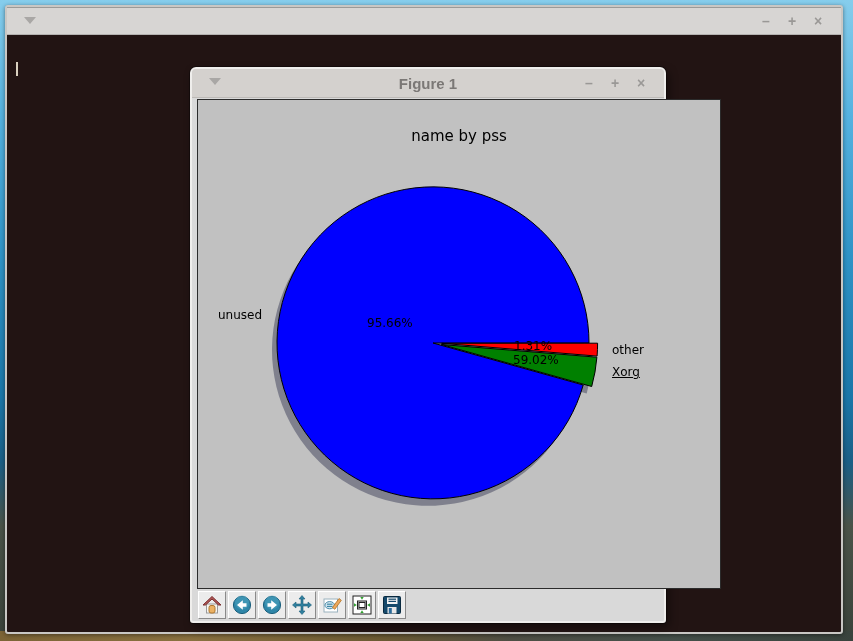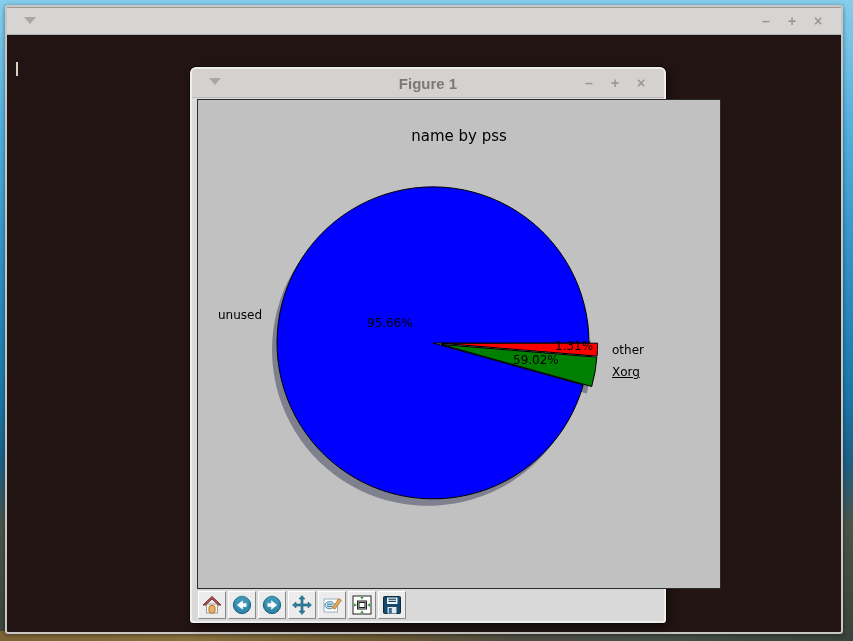--- a/index.html
+++ b/index.html
@@ -79,21 +79,21 @@
     position:absolute;font-family:"DejaVu Sans","Liberation Sans",sans-serif;
     font-size:12px;color:#000;white-space:nowrap;
   }
   .chart-title{
     left:0;width:100%;text-align:center;top:27px;font-size:15px;
   }
   .lbl-unused{left:20px;top:208px;text-align:center;}
   .lbl-other{left:414px;top:243px;}
   .lbl-xorg{left:414px;top:265px;text-decoration:underline;}
   .pct-unused{left:121px;top:216px;margin-left:48px;}
-  .pct-other{left:316px;top:239px;margin-left:41px;}
+  .pct-other{left:316px;top:239px;}
   .pct-xorg{left:315px;top:253px;}
   
   .fig-toolbar{
     position:absolute;left:6px;top:522px;display:flex;gap:2px;
   }
   .tool-btn{
     width:28px;height:28px;background:#ececec;
     border-top:1px solid #ffffff;border-left:1px solid #ffffff;
     border-right:1px solid #8a8a8a;border-bottom:1px solid #8a8a8a;
     display:flex;align-items:center;justify-content:center;box-sizing:border-box;

